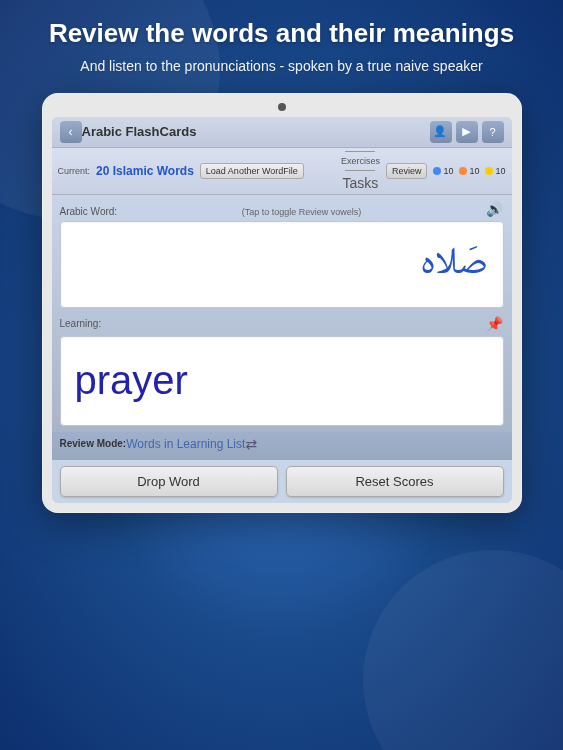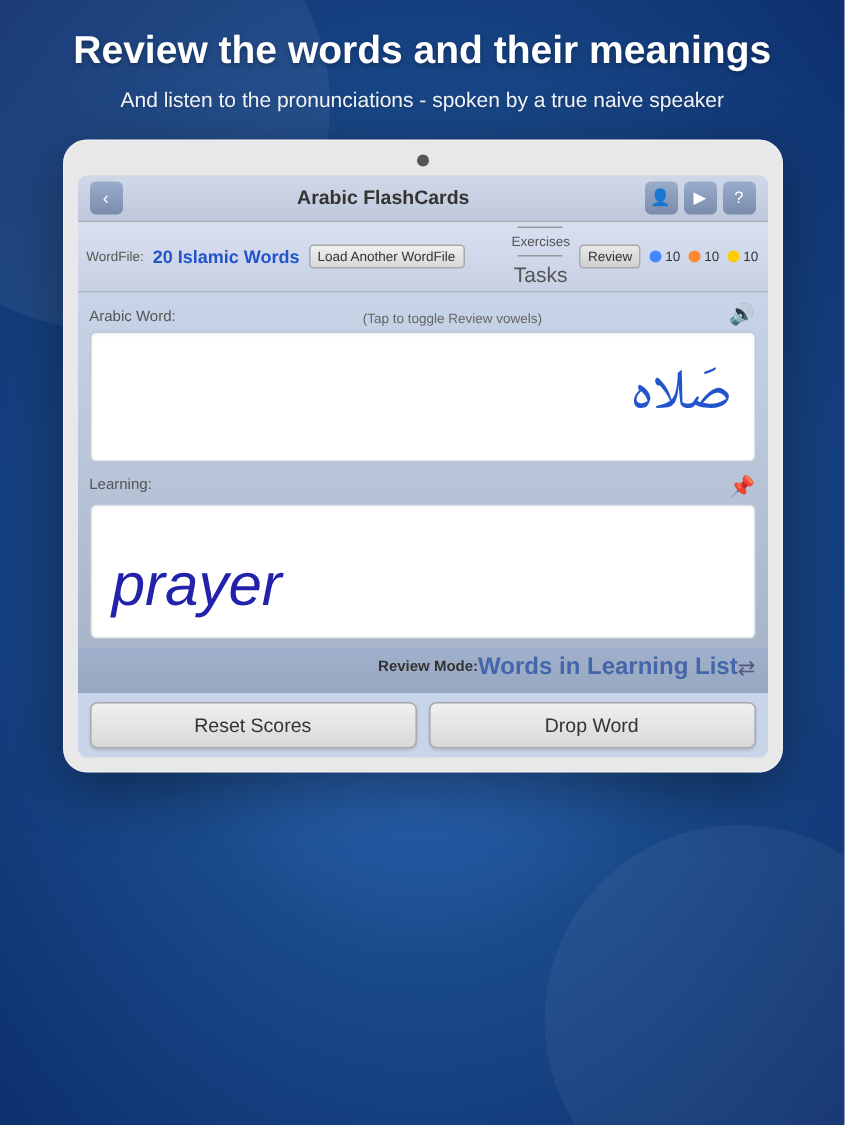--- a/index.html
+++ b/index.html
@@ -111,21 +111,21 @@
       font-size: 12px;
       color: white;
       cursor: pointer;
     }
 
     .topbar-title {
       font-size: 13px;
       font-weight: 600;
       color: #333;
       flex: 1;
-      text-align: center;
+      text-align: left;
     }
 
     .topbar-icons {
       display: flex;
       gap: 4px;
     }
 
     .topbar-icon {
       width: 22px;
       height: 22px;
@@ -280,54 +280,52 @@
       margin-bottom: 4px;
     }
 
     .meaning-card {
       background: white;
       border-radius: 4px;
       border: 1px solid #c0c8d8;
       padding: 12px 14px;
       min-height: 90px;
       display: flex;
-      align-items: flex-end;
+      align-items: center;
       box-shadow: inset 0 1px 3px rgba(0,0,0,0.05);
-      font-style: italic;
     }
 
     .meaning-text {
       font-size: 40px;
       color: #2222aa;
       font-weight: 400;
     }
 
     
     .section-review {
       background: linear-gradient(to bottom, #a0b0cc, #98a8c0);
       padding: 4px 8px;
     }
 
     .review-mode-header {
       display: flex;
-      justify-content: flex-end;
+      justify-content: flex-start;
       align-items: center;
       margin-bottom: 4px;
     }
 
     .review-mode-label {
       font-size: 10px;
       color: #333;
       font-weight: 600;
     }
 
     .review-mode-value {
-      font-size: 16px;
+      font-size: 12px;
       color: #4466aa;
-      font-weight: bold;
     }
 
     .shuffle-icon {
       font-size: 14px;
       color: #557;
       cursor: pointer;
     }
 
     .stats-card {
       background: linear-gradient(to bottom, #dde6f4, #ccd6e8);
@@ -419,21 +417,21 @@
       <div class="topbar-back">‹</div>
       <div class="topbar-title">Arabic FlashCards</div>
       <div class="topbar-icons">
         <div class="topbar-icon">👤</div>
         <div class="topbar-icon">▶</div>
         <div class="topbar-icon">?</div>
       </div>
     </div>
 
     <div class="toolbar-row">
-      <span class="wordfile-label">WordFile:</span>
+      <span class="wordfile-label">Current:</span>
       <span class="wordfile-name">20 Islamic Words</span>
       <button class="load-btn">Load Another WordFile</button>
       <div class="exercises-section">
         <div class="exercises-line"></div>
         <span class="exercises-label">Exercises</span>
         <div class="exercises-line"></div>
         <span class="tasks-label">Tasks</span>
       </div>
       <button class="review-btn">Review</button>
       <div class="dot-count">
@@ -474,18 +472,18 @@
 
     <div class="section-review">
       <div class="review-mode-header">
         <span class="review-mode-label">Review Mode:</span>
         <span class="review-mode-value">Words in Learning List</span>
         <span class="shuffle-icon">⇄</span>
       </div>
     </div>
 
     <div class="bottom-buttons">
+      <button class="bottom-btn">Drop Word</button>
       <button class="bottom-btn">Reset Scores</button>
-      <button class="bottom-btn">Drop Word</button>
     </div>
 
   </div>
 </div>
 
 </body></html>

